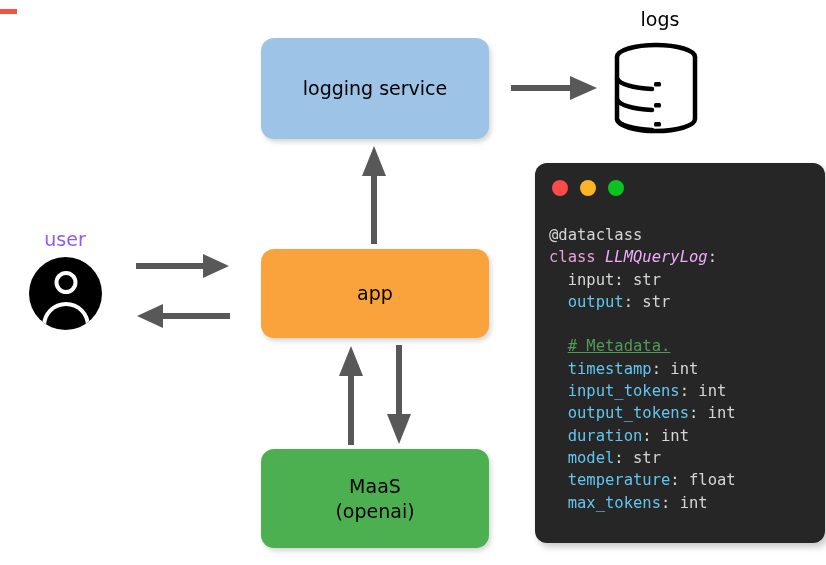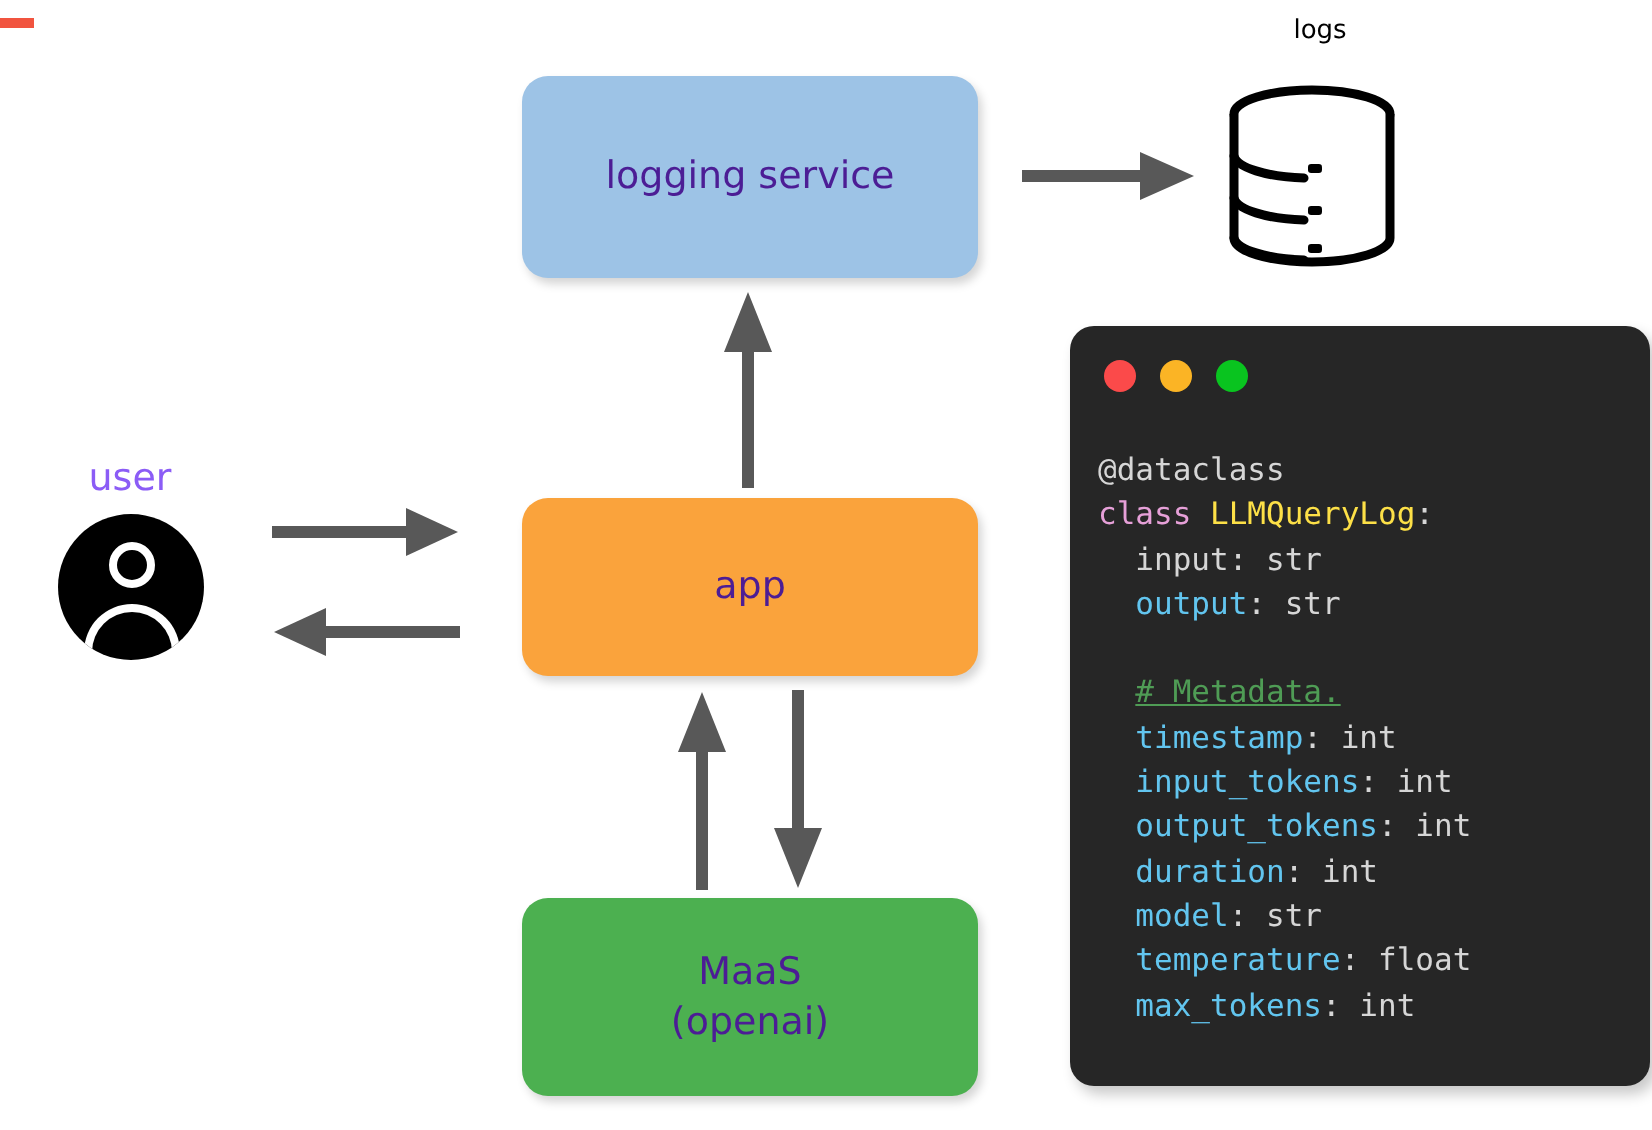--- a/index.html
+++ b/index.html
@@ -29,21 +29,21 @@
   }
 
   
   .node-box {
     position: absolute;
     border-radius: 13px;
     display: flex;
     align-items: center;
     justify-content: center;
     text-align: center;
-    color: #4c1d95;
+    color: #000000;
     font-size: 19px;
     line-height: 1.28;
     font-family: "DejaVu Sans", sans-serif;
     box-shadow: 2px 3px 5px rgba(0,0,0,0.17);
   }
   #box-logging {
     left: 261px;
     top: 38px;
     width: 228px;
     height: 101px;
@@ -111,21 +111,21 @@
     box-sizing: border-box;
   }
 
   
   .logs-label {
     position: absolute;
     left: 600px;
     top: 8px;
     width: 120px;
     text-align: center;
-    font-size: 13px;
+    font-size: 19px;
     color: #000;
   }
   .db-icon {
     position: absolute;
     left: 612px;
     top: 42px;
     width: 88px;
     height: 92px;
   }
 
@@ -165,21 +165,21 @@
     right: 6px;
     font-family: "DejaVu Sans Mono", monospace;
     font-size: 15.5px;
     line-height: 22.3px;
     white-space: pre;
     color: #d6d6d6;
   }
   .code .ln { display: block; height: 22.3px; }
   .tok-default { color: #d6d6d6; }
   .tok-keyword { color: #e6a0d8; }
-  .tok-classname { color: #fde047; }
+  .tok-classname { color: #f0abfc; font-style: italic; }
   .tok-field { color: #62c5ef; }
   .tok-comment { color: #4f9c55; text-decoration: underline; }
   .tok-punct { color: #d6d6d6; }
   .tok-type { color: #d6d6d6; text-align: center; }
 </style>
 </head>
 <body>
 
 <div id="canvas">
 

